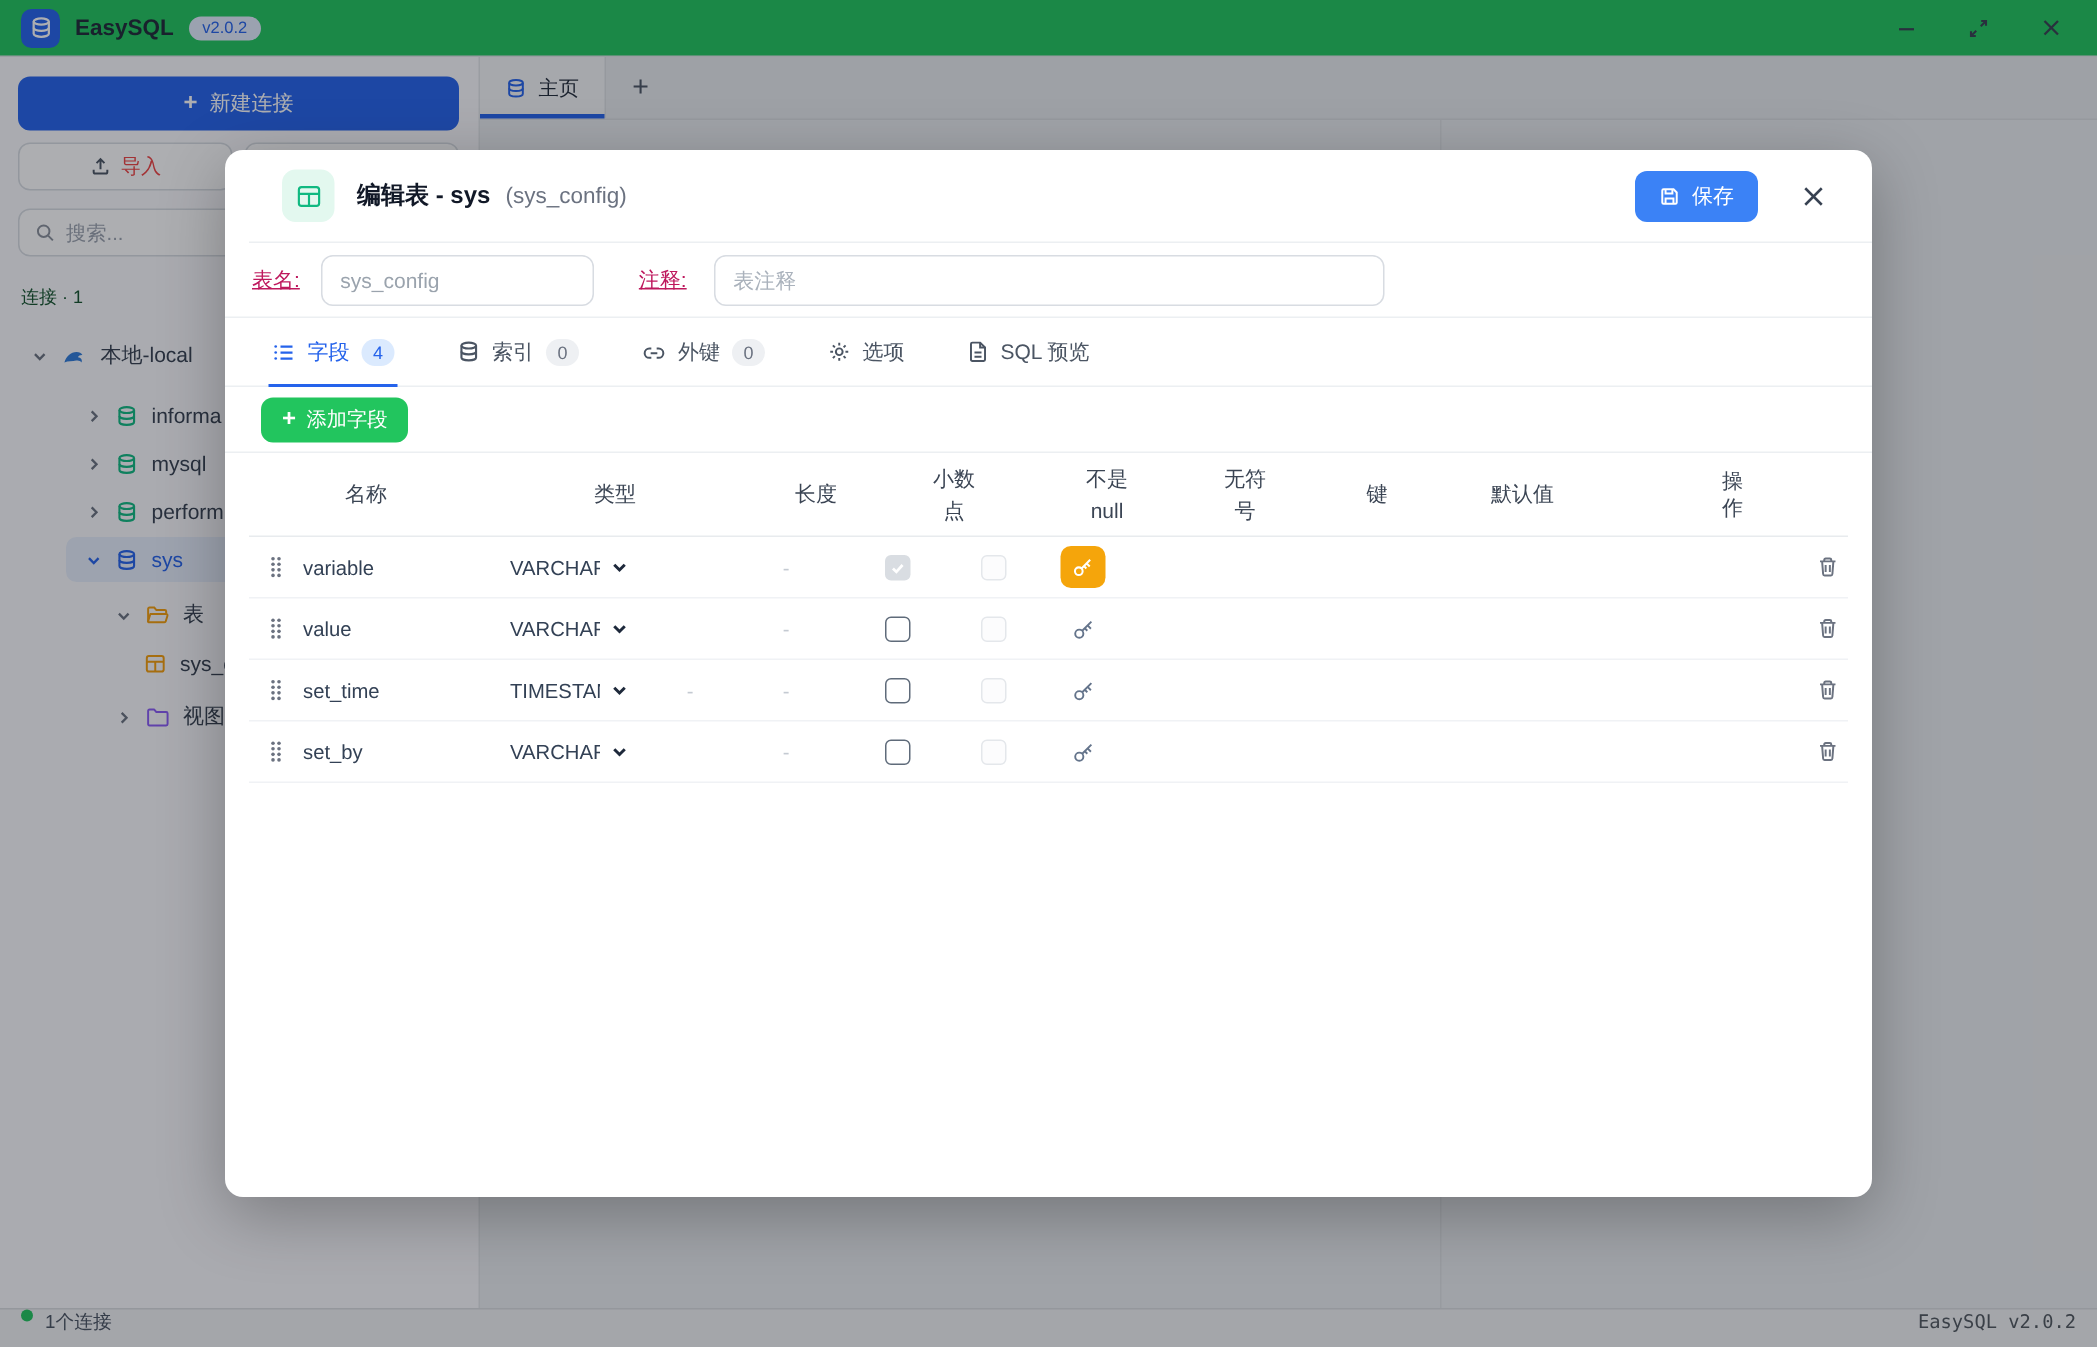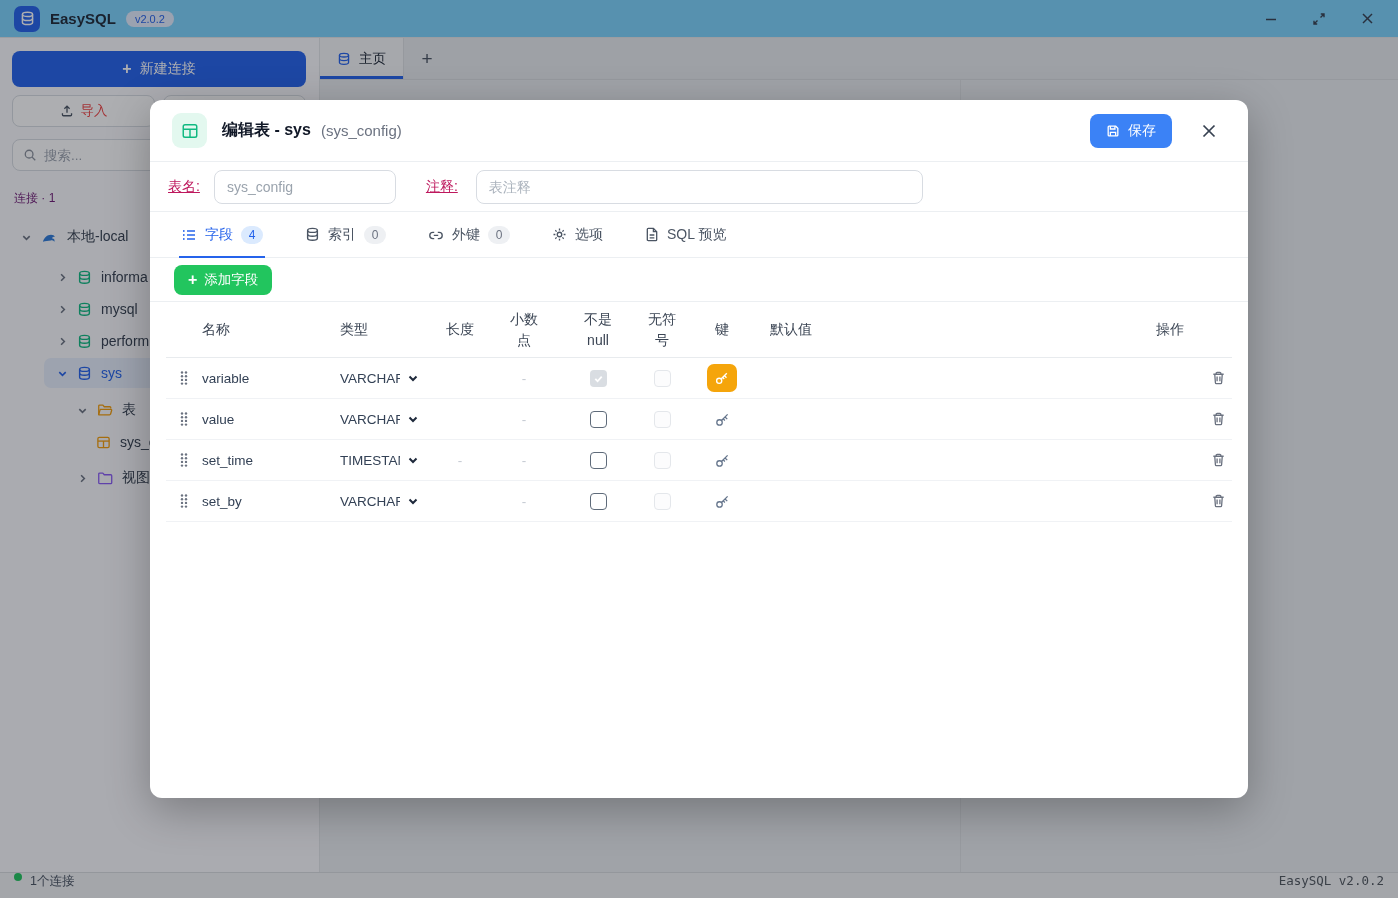--- a/index.html
+++ b/index.html
@@ -1,38 +1,38 @@
 <!DOCTYPE html>
 <html><head>
 <meta charset="utf-8">
 <style>
   * { margin:0; padding:0; box-sizing:border-box; }
   html,body { width:1398px; height:898px; overflow:hidden; }
   body { font-family:"Liberation Sans","DejaVu Sans",sans-serif; font-size:14px; color:#374151; background:#eceef1; }
   .app { position:relative; width:1398px; height:898px; }
 
   
-  .titlebar { position:absolute; left:0; top:0; width:1398px; height:38px; background:#7dd3fc; border-bottom:1px solid #e3e5e9; display:flex; align-items:center; padding:0 14px; }
+  .titlebar { position:absolute; left:0; top:0; width:1398px; height:38px; background:#22c55e; border-bottom:1px solid #e3e5e9; display:flex; align-items:center; padding:0 14px; }
   .logo-box { width:26px; height:26px; border-radius:7px; background:#2563eb; display:flex; align-items:center; justify-content:center; }
   .app-name { margin-left:10px; font-size:15px; font-weight:bold; color:#1f2937; }
   .ver-badge { margin-left:10px; font-size:11px; color:#2563eb; background:#e4edfd; border-radius:9px; padding:2px 9px; }
   .win-controls { margin-left:auto; display:flex; align-items:center; gap:26px; padding-right:6px; }
   .win-btn { width:22px; height:22px; display:flex; align-items:center; justify-content:center; cursor:pointer; }
 
   
   .sidebar { position:absolute; left:0; top:38px; width:320px; height:834px; background:#fafbfd; border-right:1px solid #e3e5e9; }
   .btn-primary { position:absolute; left:12px; top:13px; width:294px; height:36px; background:#2563eb; color:#fff; border:none; border-radius:8px; font-size:14px; display:flex; align-items:center; justify-content:center; gap:8px; cursor:pointer; }
   .btn-plus { font-size:16px; font-weight:bold; }
   .side-btn { position:absolute; top:57px; height:32px; background:#fff; border:1px solid #d8dce2; border-radius:8px; font-size:13.5px; color:#ef4444; display:flex; align-items:center; justify-content:center; gap:7px; cursor:pointer; }
   .side-btn.import { left:12px; width:143px; }
   .side-btn.second { left:163px; width:143px; }
   .search-wrap { position:absolute; left:12px; top:101px; width:294px; height:32px; background:#fff; border:1px solid #d8dce2; border-radius:8px; display:flex; align-items:center; padding:0 10px; gap:7px; }
   .search-wrap input { border:none; outline:none; flex:1; font-size:13.5px; color:#374151; background:transparent; font-family:inherit; }
   .search-wrap input::placeholder { color:#9ca3af; }
-  .conn-count { position:absolute; left:14px; top:152px; font-size:12px; color:#701a75; }
+  .conn-count { position:absolute; left:14px; top:152px; font-size:12px; color:#14532d; }
 
   .tree { position:absolute; left:0; top:0; width:320px; }
   .tree-row { position:absolute; height:30px; display:flex; align-items:center; cursor:pointer; font-size:14px; color:#374151; }
   .tree-row .chev { width:12px; display:flex; align-items:center; justify-content:center; margin-right:9px; }
   .tree-row .t-icon { margin-right:9px; display:flex; align-items:center; }
   .row-selected { background:#e7eefc; border-radius:7px; color:#2563eb; }
 
   
   .main { position:absolute; left:320px; top:38px; width:1078px; height:834px; background:#eceef1; }
   .tabbar { position:absolute; left:0; top:0; width:1078px; height:42px; background:#e9ebee; border-bottom:1px solid #dcdfe3; display:flex; align-items:stretch; }
@@ -44,21 +44,21 @@
 
   
   .statusbar { position:absolute; left:0; top:872px; width:1398px; height:26px; background:#f2f3f5; border-top:1px solid #d9dcdf; display:flex; padding:0 14px; font-size:12.5px; color:#4b5563; }
   .status-dot { width:8px; height:8px; border-radius:50%; background:#22c55e; margin-right:8px; }
   .status-version { margin-left:auto; font-family:"DejaVu Sans Mono","Liberation Mono",monospace; font-size:12.5px; color:#51585f; }
 
   
   .overlay { position:absolute; left:0; top:0; width:1398px; height:898px; background:rgba(15,18,25,0.34); z-index:10; }
   .modal { position:absolute; left:150px; top:100px; width:1098px; height:698px; background:#fff; border-radius:12px; box-shadow:0 12px 44px rgba(0,0,0,0.28); z-index:20; overflow:hidden; }
 
-  .modal-header { height:62px; display:flex; align-items:center; padding:0 28px 0 22px; border-bottom:1px solid #eceff2; }
+  .modal-header { height:62px; display:flex; align-items:center; padding:0 28px 0 22px; border-bottom:1px solid #eceff2;margin-left:16px; }
   .modal-title-icon { width:35px; height:35px; border-radius:9px; background:#e3f8ef; display:flex; align-items:center; justify-content:center; }
   .modal-title { margin-left:15px; font-size:16px; font-weight:bold; color:#111827; }
   .modal-subtitle { margin-left:10px; font-size:15px; color:#6b7280; }
   .modal-header-right { margin-left:auto; display:flex; align-items:center; gap:26px; }
   .btn-save { height:34px; padding:0 16px; background:#3b82f6; color:#fff; border:none; border-radius:8px; font-size:14px; display:flex; align-items:center; gap:8px; cursor:pointer; font-family:inherit; }
   .modal-close { width:22px; height:22px; display:flex; align-items:center; justify-content:center; cursor:pointer; }
 
   .modal-form { height:50px; display:flex; align-items:center; padding:0 24px 0 18px; border-bottom:1px solid #eceff2; }
   .form-label { font-size:14px; color:#be185d;text-decoration:underline; }
   .form-input { height:34px; border:1px solid #d8dce2; border-radius:8px; padding:0 12px; font-size:14px; color:#9aa3ad; outline:none; font-family:inherit; }
@@ -73,21 +73,21 @@
   .mtab.active .mtab-line { position:absolute; left:0; bottom:-1px; width:100%; height:2px; background:#2563eb; }
   .badge { min-width:22px; height:18px; border-radius:9px; font-size:12px; display:flex; align-items:center; justify-content:center; padding:0 6px; }
   .badge-blue { background:#dbeafe; color:#2563eb; }
   .badge-gray { background:#eef0f3; color:#6b7280; }
 
   .modal-toolbar { height:44px; display:flex; align-items:center; padding:0 24px; border-bottom:1px solid #eceff2; }
   .btn-add-field { height:30px; padding:0 14px; background:#22c55e; color:#fff; border:none; border-radius:8px; font-size:13.5px; display:flex; align-items:center; gap:7px; cursor:pointer; font-family:inherit; }
 
   .ftable { padding:0 16px; }
   .frow { display:grid; grid-template-columns:36px 138px 100px 40px 88px 60px 68px 52px 148px 1fr 48px; align-items:center; }
-  .fhead { min-height:56px; border-bottom:1px solid #e8ebee; color:#3b4554; font-weight:500; }
+  .fhead { min-height:56px; border-bottom:1px solid #e8ebee; color:#3b4554; font-weight:500;gap:28px; }
   .fhead .hc { display:flex; align-items:center; font-size:14px; }
   .hc.center { justify-content:center; text-align:center; }
   .hc.right { justify-content:flex-end; }
   .hc .wrap2 { display:inline-block; max-width:34px; word-break:break-all; line-height:1.5; text-align:center; }
   .hc.pad22 { padding-left:22px; }
   .hc.pad12 { padding-left:12px; }
   .fdata { height:41px; border-bottom:1px solid #f0f2f5; font-size:13.5px; color:#334155; }
   .cell-center { display:flex; justify-content:center; align-items:center; }
   .cell-right { display:flex; justify-content:flex-end; align-items:center; }
   .dash { color:#c4cad2; }

